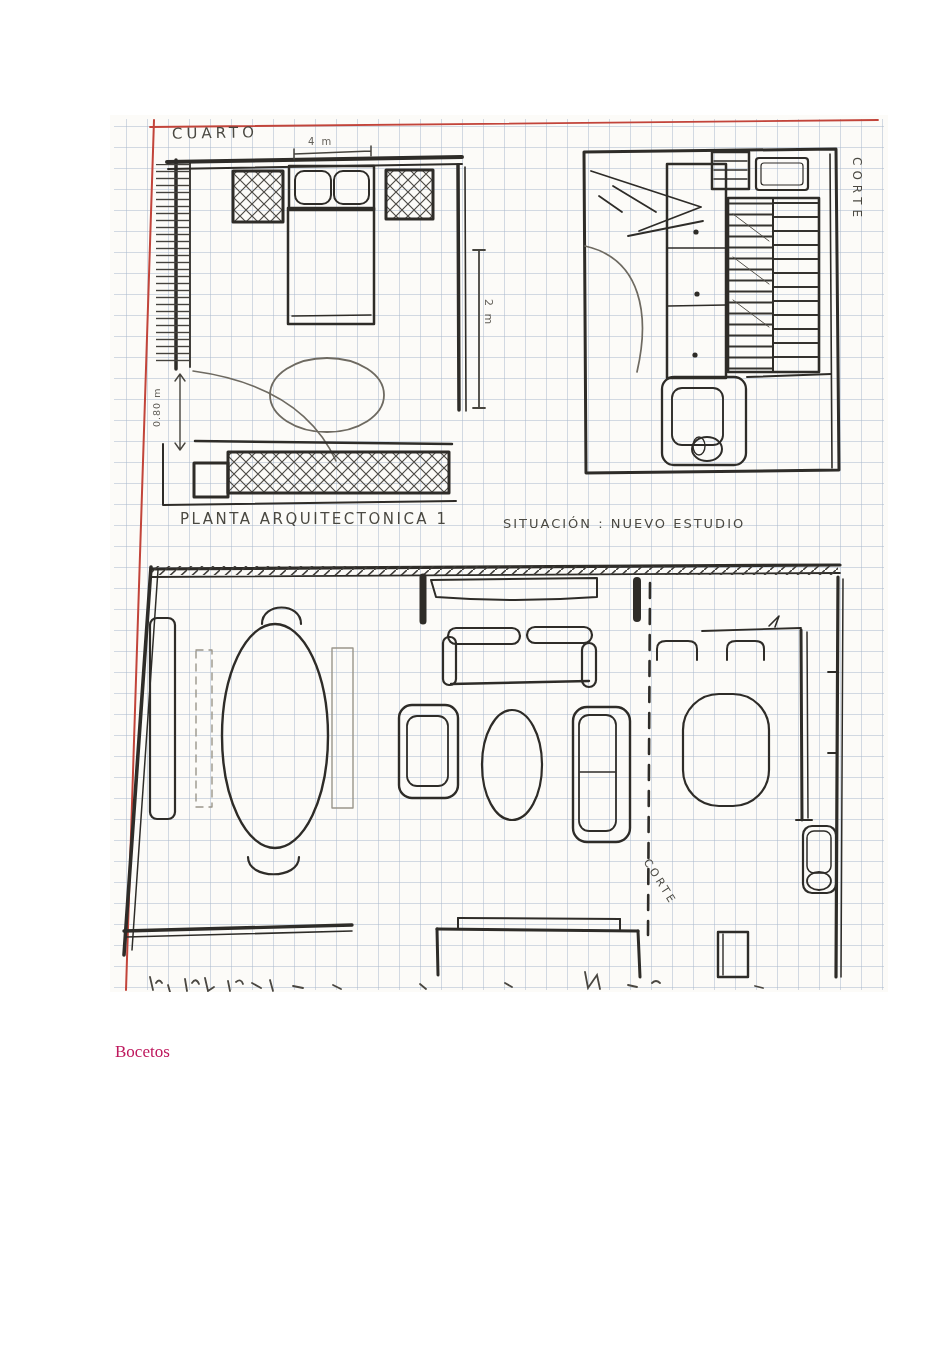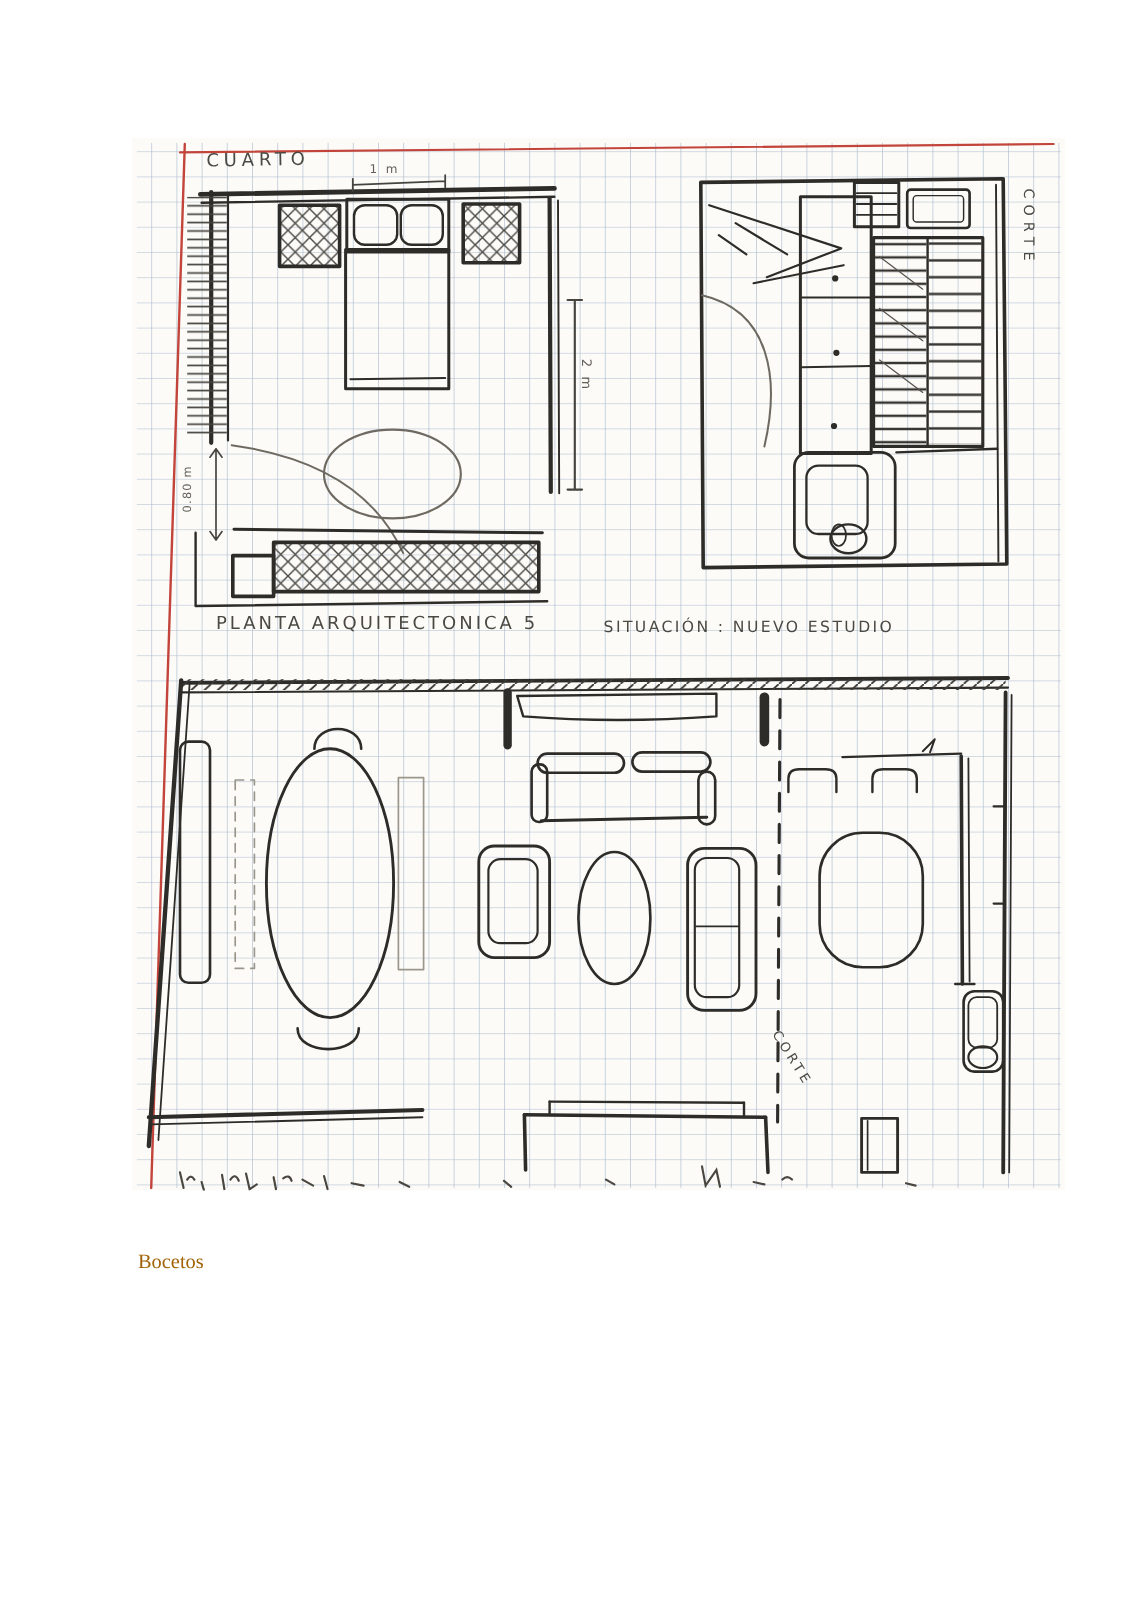--- a/index.html
+++ b/index.html
@@ -15,21 +15,21 @@
             transform:rotate(90deg);transform-origin:left top;}
   .lbl-dim080{left:42px;top:312px;font-size:9.5px;letter-spacing:1px;color:#56534c;
             transform:rotate(-90deg);transform-origin:left top;}
   .lbl-plan{left:70px;top:397px;font-size:15px;letter-spacing:2.5px;}
   .lbl-sit{left:393px;top:402px;font-size:13px;letter-spacing:2px;}
   .lbl-corte-top{left:741px;top:42px;font-size:12px;letter-spacing:5px;
             writing-mode:vertical-rl;text-orientation:sideways;}
   .lbl-corte-bot{left:541px;top:742px;font-size:11px;letter-spacing:3px;
             transform:rotate(58deg);transform-origin:left top;}
   .caption{position:absolute;left:115px;top:1042px;font-family:"Liberation Serif",serif;
-            font-size:17px;color:#a16207;}
+            font-size:17px;color:#be185d;}
 </style>
 </head>
 <body>
 
 <div class="page">
 
   <div class="scan">
     <svg width="778" height="877" viewBox="110 115 778 877">
       <defs>
         <pattern id="grid" width="21" height="21" patternUnits="userSpaceOnUse">
@@ -192,23 +192,23 @@
         <path d="M252,983 l9,5 M270,980 l3,11"></path>
         <path d="M293,986 l10,2 M333,985 l8,4"></path>
         <path d="M420,984 l6,5 M505,983 l7,4"></path>
         <path d="M585,972 l3,16 l9,-13 l3,14"></path>
         <path d="M628,985 l9,2 M652,983 q4,-4 8,0"></path>
         <path d="M755,986 l8,2"></path>
       </g>
     </svg>
 
     <span class="hand lbl-room">CUARTO</span>
-    <span class="hand lbl-dim1">1 m</span>
+    <span class="hand lbl-dim1">4 m</span>
     <span class="hand lbl-dim2">2 m</span>
     <span class="hand lbl-dim080">0.80 m</span>
-    <span class="hand lbl-plan">PLANTA ARQUITECTONICA 5</span>
+    <span class="hand lbl-plan">PLANTA ARQUITECTONICA 1</span>
     <span class="hand lbl-sit">SITUACIÓN : NUEVO ESTUDIO</span>
     <span class="hand lbl-corte-top">CORTE</span>
     <span class="hand lbl-corte-bot">CORTE</span>
   </div>
 
   <div class="caption">Bocetos</div>
 </div>
 
 </body></html>

